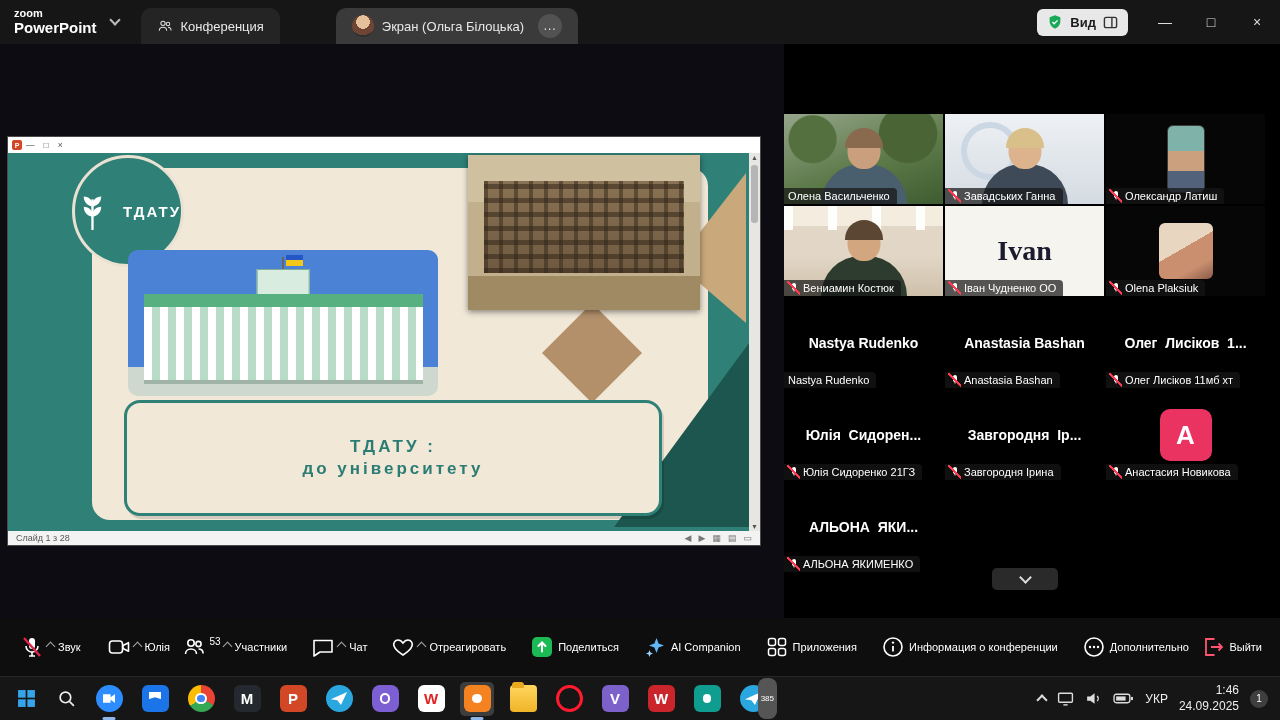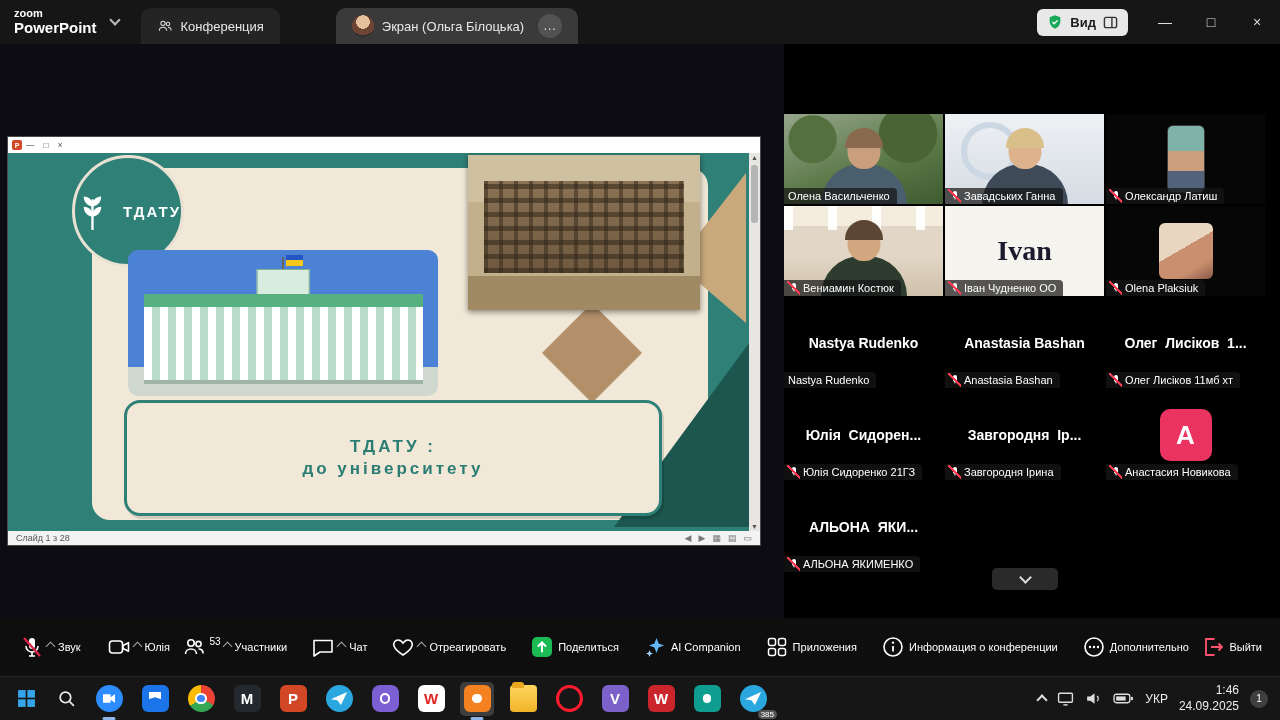--- a/index.html
+++ b/index.html
@@ -126,21 +126,21 @@
   .a-wps{background:#fff;color:#e02424}
   .a-orange{background:#f58220}
   .a-orange::after{content:"";position:absolute;inset:32%;background:#fff;border-radius:50%}
   .a-folder{background:linear-gradient(#ffd65e,#f0b428);border-radius:4px}
   .a-folder::before{content:"";position:absolute;left:2px;top:-3px;width:12px;height:6px;background:#e8a91f;border-radius:3px 3px 0 0}
   .a-opera{background:transparent;border:3.5px solid #ff1b2d;border-radius:50%}
   .a-purple{background:#7b61c9;color:#fff}
   .a-redw{background:#c9252b;color:#fff}
   .a-teal{background:#0f9d8f}
   .a-teal::after{content:"";position:absolute;inset:34%;background:#fff;border-radius:50%}
-  .num-badge{position:absolute;right:-7px;bottom:-3px;background:#555;color:#fff;border-radius:8px;font-size:8px;padding:0 3px;font-weight:normal}
+  .num-badge{position:absolute;right:-7px;bottom:-3px;background:#555;color:#fff;border-radius:8px;font-size:8px;padding:16px 3px;font-weight:normal}
   .open-dot::after{content:"";position:absolute;bottom:-4px;left:50%;transform:translateX(-50%);width:13px;height:3px;border-radius:2px;background:#8fb6e8}
   .tray{margin-left:auto;display:flex;align-items:center;gap:11px;padding-right:6px}
   .tray .chup{width:8px;height:8px;border-right:2px solid #ddd;border-top:2px solid #ddd;transform:rotate(-45deg);margin-top:3px}
   .lang{font-size:12px;color:#eee}
   .clock{font-size:12px;color:#eee;text-align:right;line-height:1.3}
   .notif{min-width:18px;height:18px;border-radius:50%;background:#3f3f3f;display:flex;align-items:center;justify-content:center;font-size:10px;color:#fff}
 </style>
 </head>
 <body>
 

